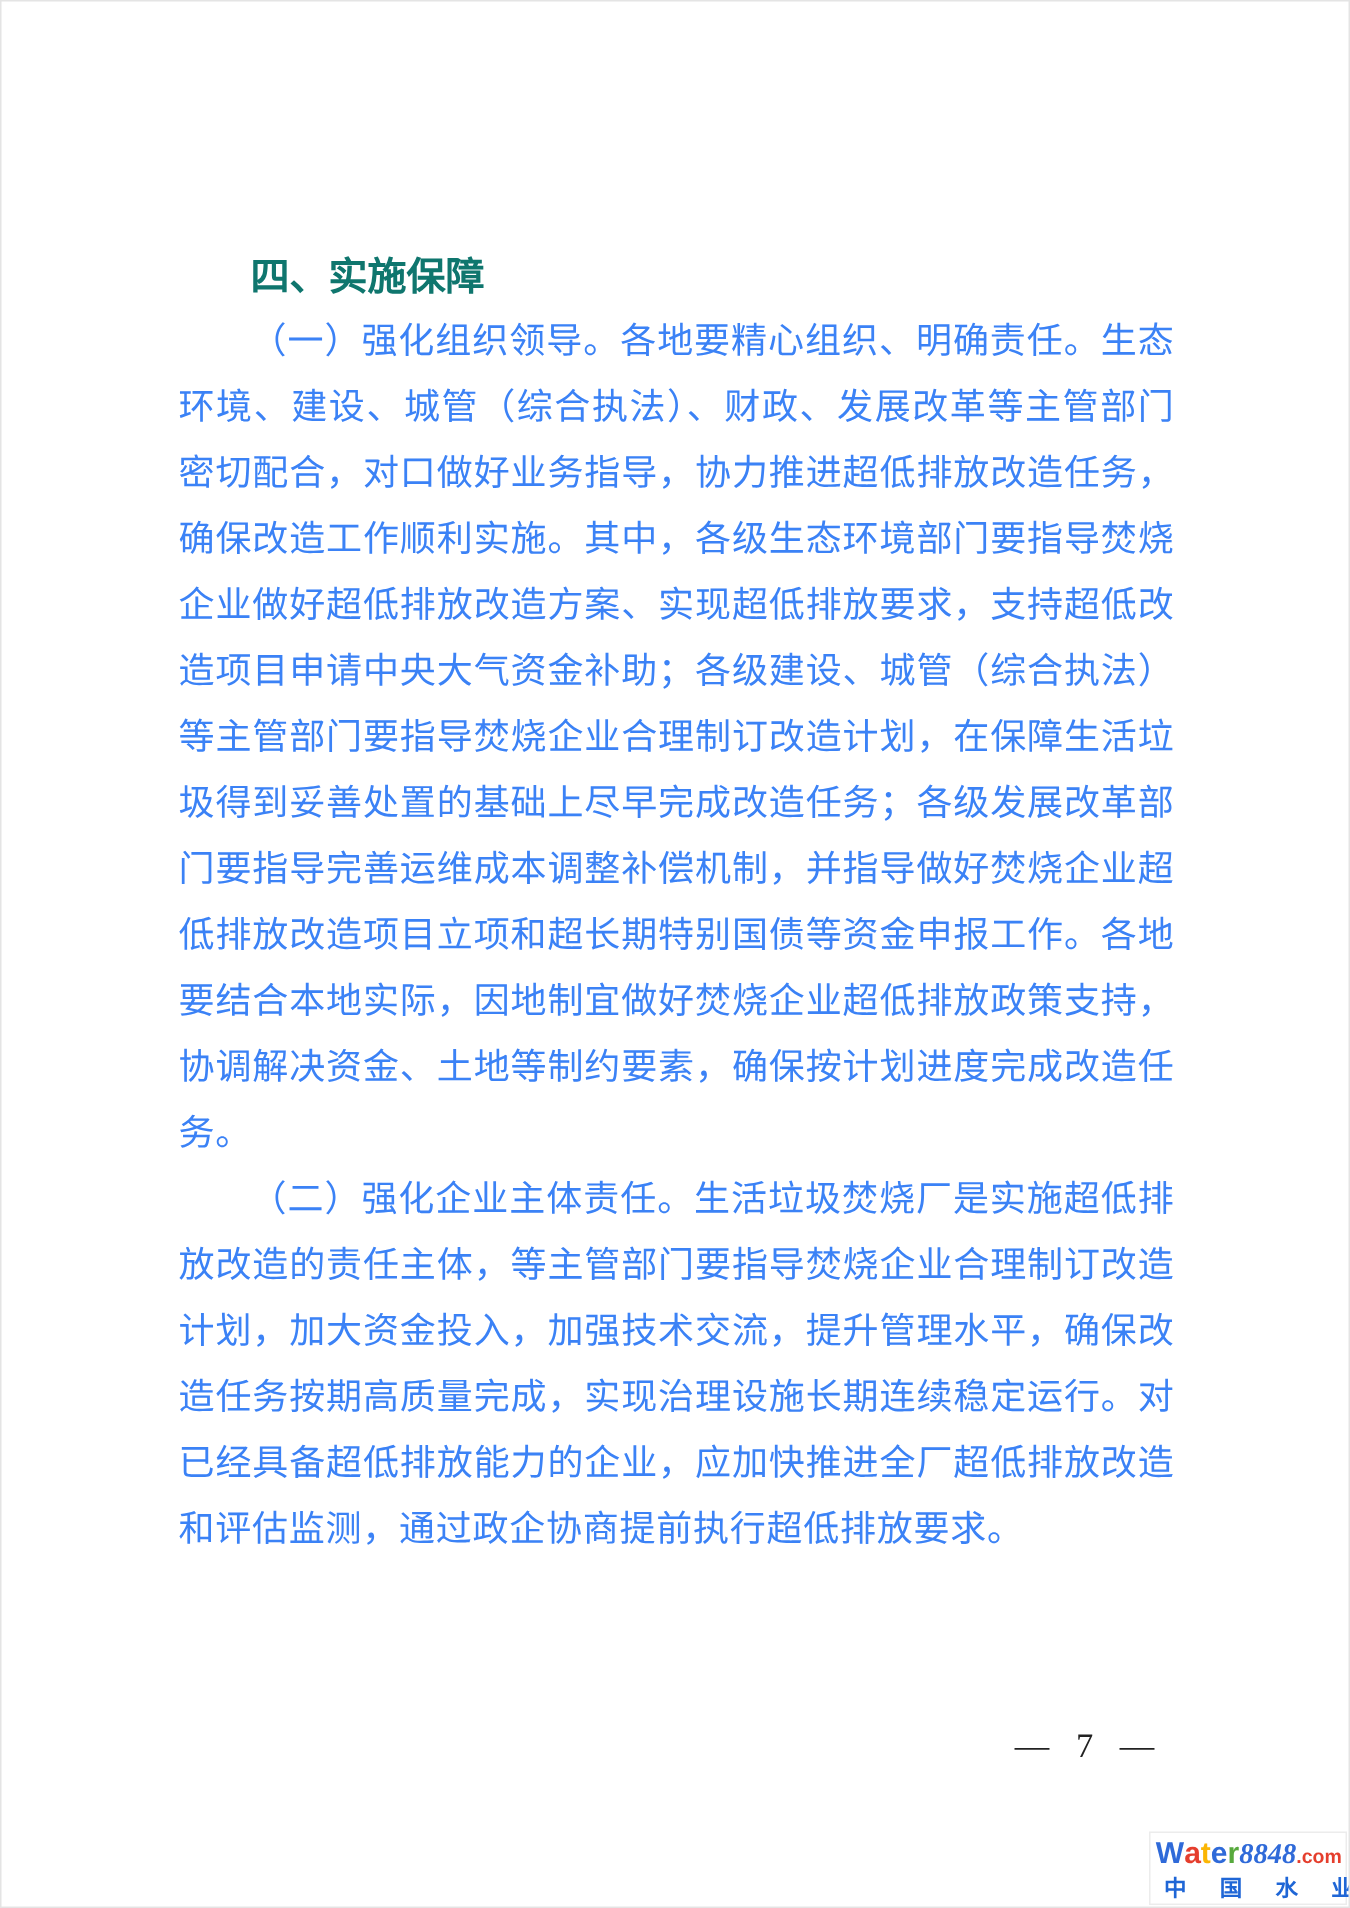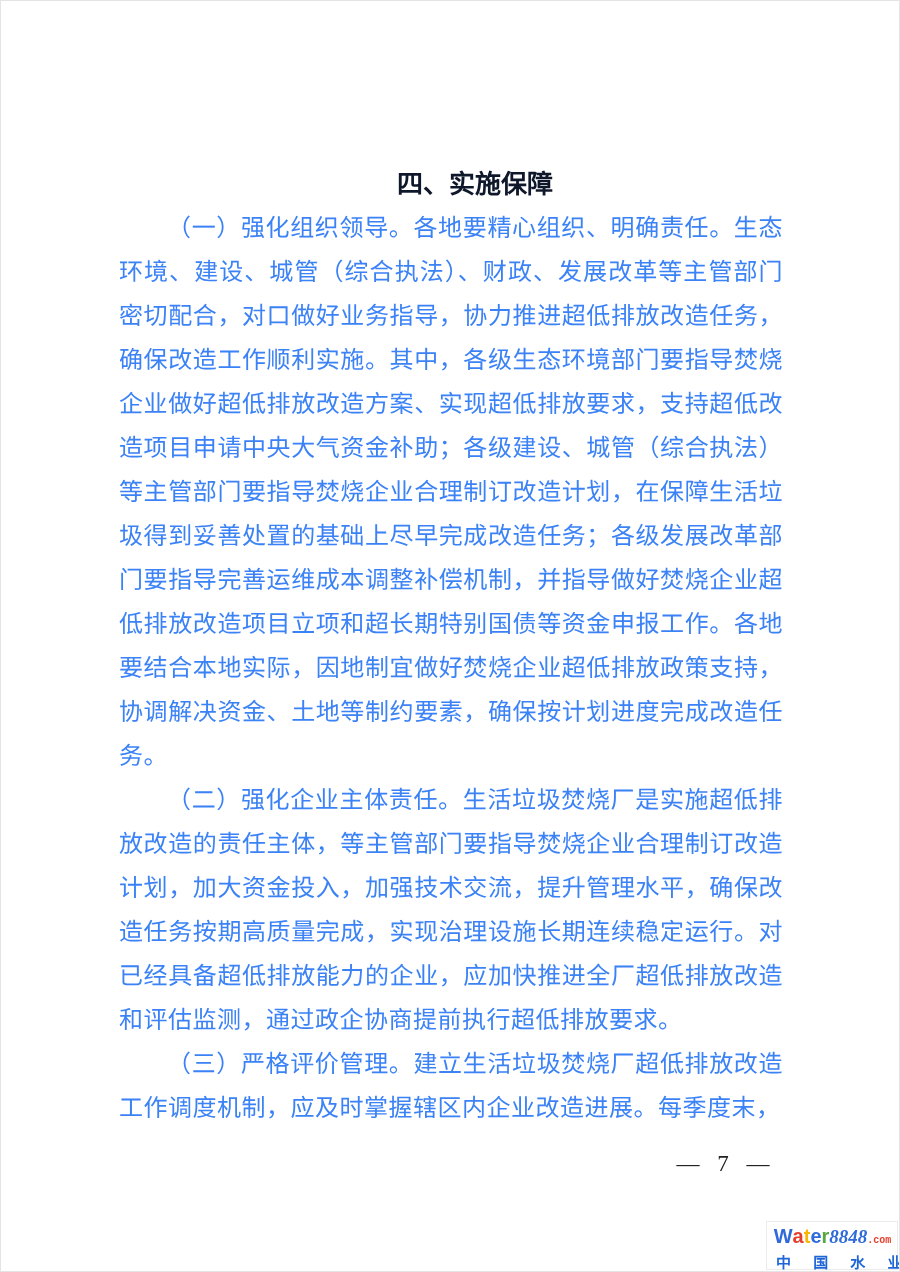--- a/index.html
+++ b/index.html
@@ -24,22 +24,21 @@
     top: 161px;
     width: 664px;
   }
   .doc-heading {
     margin: 0;
     padding-left: 48px;
     font-family: "Liberation Sans", "DejaVu Sans", sans-serif;
     font-weight: 700;
     font-size: 26px;
     line-height: 44px;
-    color: #0f172a;
-    text-align: center;
+    color: #0f766e;
   }
   .doc-paragraph {
     margin: 0;
     font-size: 24px;
     line-height: 44px;
     text-align: justify;
     text-indent: 2em;
     letter-spacing: 0.5px;
     color: #3b82f6;
   }
@@ -77,23 +76,23 @@
     font-weight: 800;
     font-size: 20px;
   }
   .wm-number {
     font-family: "Liberation Serif", "DejaVu Serif", serif;
     font-style: italic;
     font-weight: 600;
     font-size: 19px;
   }
   .wm-suffix {
-    font-family: Liberation Mono, monospace;
+    font-family: Liberation Sans, sans-serif;
     font-weight: 700;
-    font-size: 10px;
+    font-size: 13px;
   }
   .wm-line2 {
     margin-top: 1px;
     font-family: "Liberation Sans", "DejaVu Sans", sans-serif;
     font-weight: 700;
     font-size: 15px;
     line-height: 20px;
     letter-spacing: 9px;
     white-space: nowrap;
     text-indent: 4px;
@@ -101,21 +100,20 @@
 </style>
 </head>
 <body>
 
 <div class="page">
 
   <div class="content">
     <h2 class="doc-heading">四、实施保障</h2>
     <p class="doc-paragraph">（一）强化组织领导。各地要精心组织、明确责任。生态环境、建设、城管（综合执法）、财政、发展改革等主管部门密切配合，对口做好业务指导，协力推进超低排放改造任务，确保改造工作顺利实施。其中，各级生态环境部门要指导焚烧企业做好超低排放改造方案、实现超低排放要求，支持超低改造项目申请中央大气资金补助；各级建设、城管（综合执法）等主管部门要指导焚烧企业合理制订改造计划，在保障生活垃圾得到妥善处置的基础上尽早完成改造任务；各级发展改革部门要指导完善运维成本调整补偿机制，并指导做好焚烧企业超低排放改造项目立项和超长期特别国债等资金申报工作。各地要结合本地实际，因地制宜做好焚烧企业超低排放政策支持，协调解决资金、土地等制约要素，确保按计划进度完成改造任务。</p>
     <p class="doc-paragraph">（二）强化企业主体责任。生活垃圾焚烧厂是实施超低排放改造的责任主体，等主管部门要指导焚烧企业合理制订改造计划，加大资金投入，加强技术交流，提升管理水平，确保改造任务按期高质量完成，实现治理设施长期连续稳定运行。对已经具备超低排放能力的企业，应加快推进全厂超低排放改造和评估监测，通过政企协商提前执行超低排放要求。</p>
-    <p class="doc-paragraph">（三）严格评价管理。建立生活垃圾焚烧厂超低排放改造工作调度机制，应及时掌握辖区内企业改造进展。每季度末，</p>
   </div>
 
   <div class="page-number">— 7 —</div>
 
   <div class="watermark">
     <div class="wm-line1">
       <span class="wm-word" style="color: rgb(47, 106, 217);">W</span>
       <span class="wm-word" style="color: rgb(229, 62, 45);">a</span>
       <span class="wm-word" style="color: rgb(251, 182, 4);">t</span>
       <span class="wm-word" style="color: rgb(47, 106, 217);">e</span>

